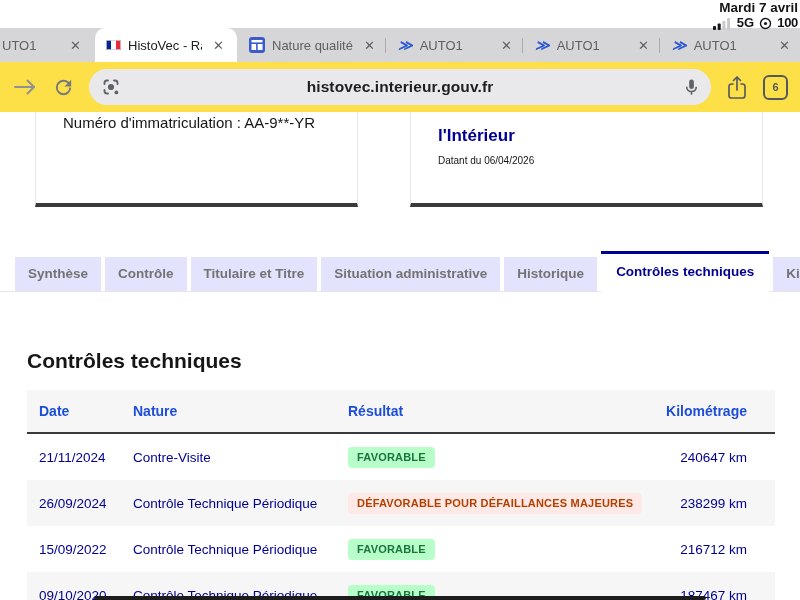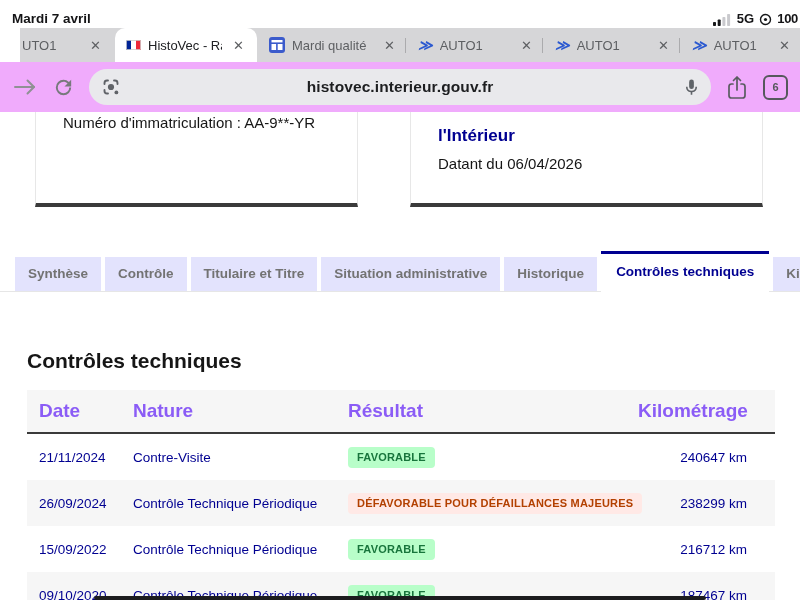--- a/index.html
+++ b/index.html
@@ -1,77 +1,77 @@
 <!DOCTYPE html>
 <html><head>
 <meta charset="utf-8">
 <style>
   html,body{margin:0;padding:0;}
   body{width:800px;height:600px;overflow:hidden;position:relative;background:#fff;
        font-family:"Liberation Sans",sans-serif;-webkit-font-smoothing:antialiased;}
 
   
   .status-bar{height:28px;display:flex;justify-content:space-between;align-items:flex-end;
-              padding:0 2px 2px 12px;background:#fff;box-sizing:border-box;}
+              padding:0 2px 2px 12px;background:#fff;box-sizing:border-box;flex-direction:column;}
   .sb-date{font-size:13.5px;font-weight:bold;color:#141416;}
   .sb-right{display:flex;align-items:flex-end;gap:5px;}
   .sb-net{font-size:13px;font-weight:bold;color:#141416;}
   .sb-batt{font-size:13px;font-weight:bold;color:#141416;letter-spacing:-.3px;}
 
   
-  .tab-strip{height:34px;background:#d6d6d8;display:flex;align-items:flex-end;margin-left:20px;}
+  .tab-strip{height:34px;background:#d6d6d8;display:flex;align-items:flex-end;}
   .bt{display:flex;align-items:center;box-sizing:border-box;height:34px;font-size:13px;color:#5d5f62;}
   .bt-partial{width:95px;padding:0 10px 0 2px;justify-content:space-between;}
   .bt-active{width:142px;background:#fff;border-radius:10px 10px 0 0;padding:0 9px 0 11px;gap:7px;color:#202124;}
   .bt-active .bt-label{flex:1;overflow:hidden;white-space:nowrap;}
   .bt-tab{padding:0 6px 0 12px;gap:7px;}
   .bt-guide{width:148px;}
   .bt-auto{width:136px;}
   .bt-label{white-space:nowrap;overflow:hidden;}
   .bt-x{font-size:13px;color:#5d5f62;margin-left:auto;padding:0 4px;cursor:default;}
   .bt-sep{width:1px;height:15px;background:#ababad;align-self:center;flex:none;}
   .auto1-glyph{font-size:14px;font-weight:bold;font-style:italic;color:#2b59d0;line-height:1;flex:none;}
 
   
-  .toolbar{height:50px;background:#f0abfc;display:flex;align-items:center;gap:14px;
+  .toolbar{height:50px;background:#fde047;display:flex;align-items:center;gap:14px;
            padding:0 12px 0 12px;position:relative;z-index:10;box-sizing:border-box;}
   .url-pill{flex:1;height:36px;background:#e9e9ec;border-radius:18px;display:flex;
             align-items:center;padding:0 10px 0 12px;position:relative;}
   .url-text{position:absolute;left:40px;right:40px;text-align:center;font-size:15.5px;
             font-weight:bold;color:#1d1e20;letter-spacing:.1px;}
   .mic{margin-left:auto;display:flex;}
   .tab-count{width:21px;height:21px;border:2px solid #55585c;border-radius:6px;color:#55585c;
              font-size:11px;font-weight:bold;display:flex;align-items:center;justify-content:center;flex:none;}
 
   
   .page{position:absolute;top:112px;bottom:0;left:0;right:0;overflow:hidden;background:#fff;}
 
   .cards{position:relative;height:95px;}
   .card{position:absolute;top:-22px;height:117px;box-sizing:border-box;background:#fff;
         border:1px solid #e7e7e7;border-bottom:4px solid #3a3a3a;}
   .card-left{left:35px;width:323px;padding:23px 18px 0 27px;font-size:15px;color:#161616;}
   .card-right{left:410px;width:353px;padding:12px 18px 0 27px;}
   .cert-title{font-size:17px;font-weight:bold;color:#000091;margin-top:23px;}
-  .cert-date{margin-top:9px;font-size:15px;color:#161616;}
+  .cert-date{margin-top:9px;font-size:10px;color:#161616;}
 
   
   .nav-tabs{margin-top:46px;display:flex;align-items:flex-end;gap:4px;padding-left:15px;
             border-bottom:1px solid #e6e6e6;height:39px;box-sizing:border-box;}
   .nav-tab{background:#e3e3fd;color:#737373;font-weight:bold;font-size:13.5px;
            padding:9px 13px 10px;white-space:nowrap;cursor:default;flex:none;}
   .nav-tab.active{background:#fff;color:#000091;border-top:3px solid #000091;
                   padding:10px 15px 13px;margin-bottom:-1px;}
 
   .section-title{margin:57px 0 0 27px;font-size:21px;font-weight:bold;color:#161616;}
 
   
   .ct-table{margin:17px 0 0 27px;width:748px;border-collapse:collapse;table-layout:fixed;}
   .ct-table col.c1{width:106px;} .ct-table col.c2{width:215px;}
   .ct-table col.c3{width:290px;} .ct-table col.c4{width:137px;}
-  .ct-table th{background:#f6f6f6;height:42px;font-size:19px;font-weight:bold;color:#8b5cf6;
+  .ct-table th{background:#f6f6f6;height:42px;font-size:14px;font-weight:bold;color:#1d4ed8;
                text-align:left;border-bottom:2px solid #3a3a3a;padding:0;}
   .ct-table th.c1,.ct-table td.c1{padding-left:12px;}
   .ct-table th.c4,.ct-table td.c4{text-align:right;padding-right:28px;}
   .ct-table td{height:46px;font-size:13.5px;color:#000091;padding:0;}
   .ct-table tbody tr:nth-child(even) td{background:#f6f6f6;}
   .badge{display:inline-block;padding:4px 9px 5px;border-radius:4px;font-weight:bold;
          font-size:11px;letter-spacing:.2px;white-space:nowrap;}
   .badge.success{background:#b8fec9;color:#18753c;}
   .badge.error{background:#ffe9e6;color:#b34000;}
 
@@ -125,21 +125,21 @@
 
   <div class="bt bt-tab bt-guide">
     <span>
       <svg width="16" height="16" viewBox="0 0 16 16">
         <rect x="0" y="0" width="16" height="16" rx="3" fill="#3b5bcc"></rect>
         <rect x="2.5" y="3" width="11" height="2.4" fill="#fff"></rect>
         <rect x="2.5" y="7" width="4.6" height="6" fill="#fff"></rect>
         <rect x="8.7" y="7" width="4.8" height="6" fill="#fff"></rect>
       </svg>
     </span>
-    <span class="bt-label">Mardi qualité</span>
+    <span class="bt-label">Nature qualité</span>
     <span class="bt-x">✕</span>
   </div>
   <span class="bt-sep"></span>
 
   <div class="bt bt-tab bt-auto">
     <span class="auto1-glyph">≫</span>
     <span class="bt-label">AUTO1</span>
     <span class="bt-x">✕</span>
   </div>
   <span class="bt-sep"></span>

